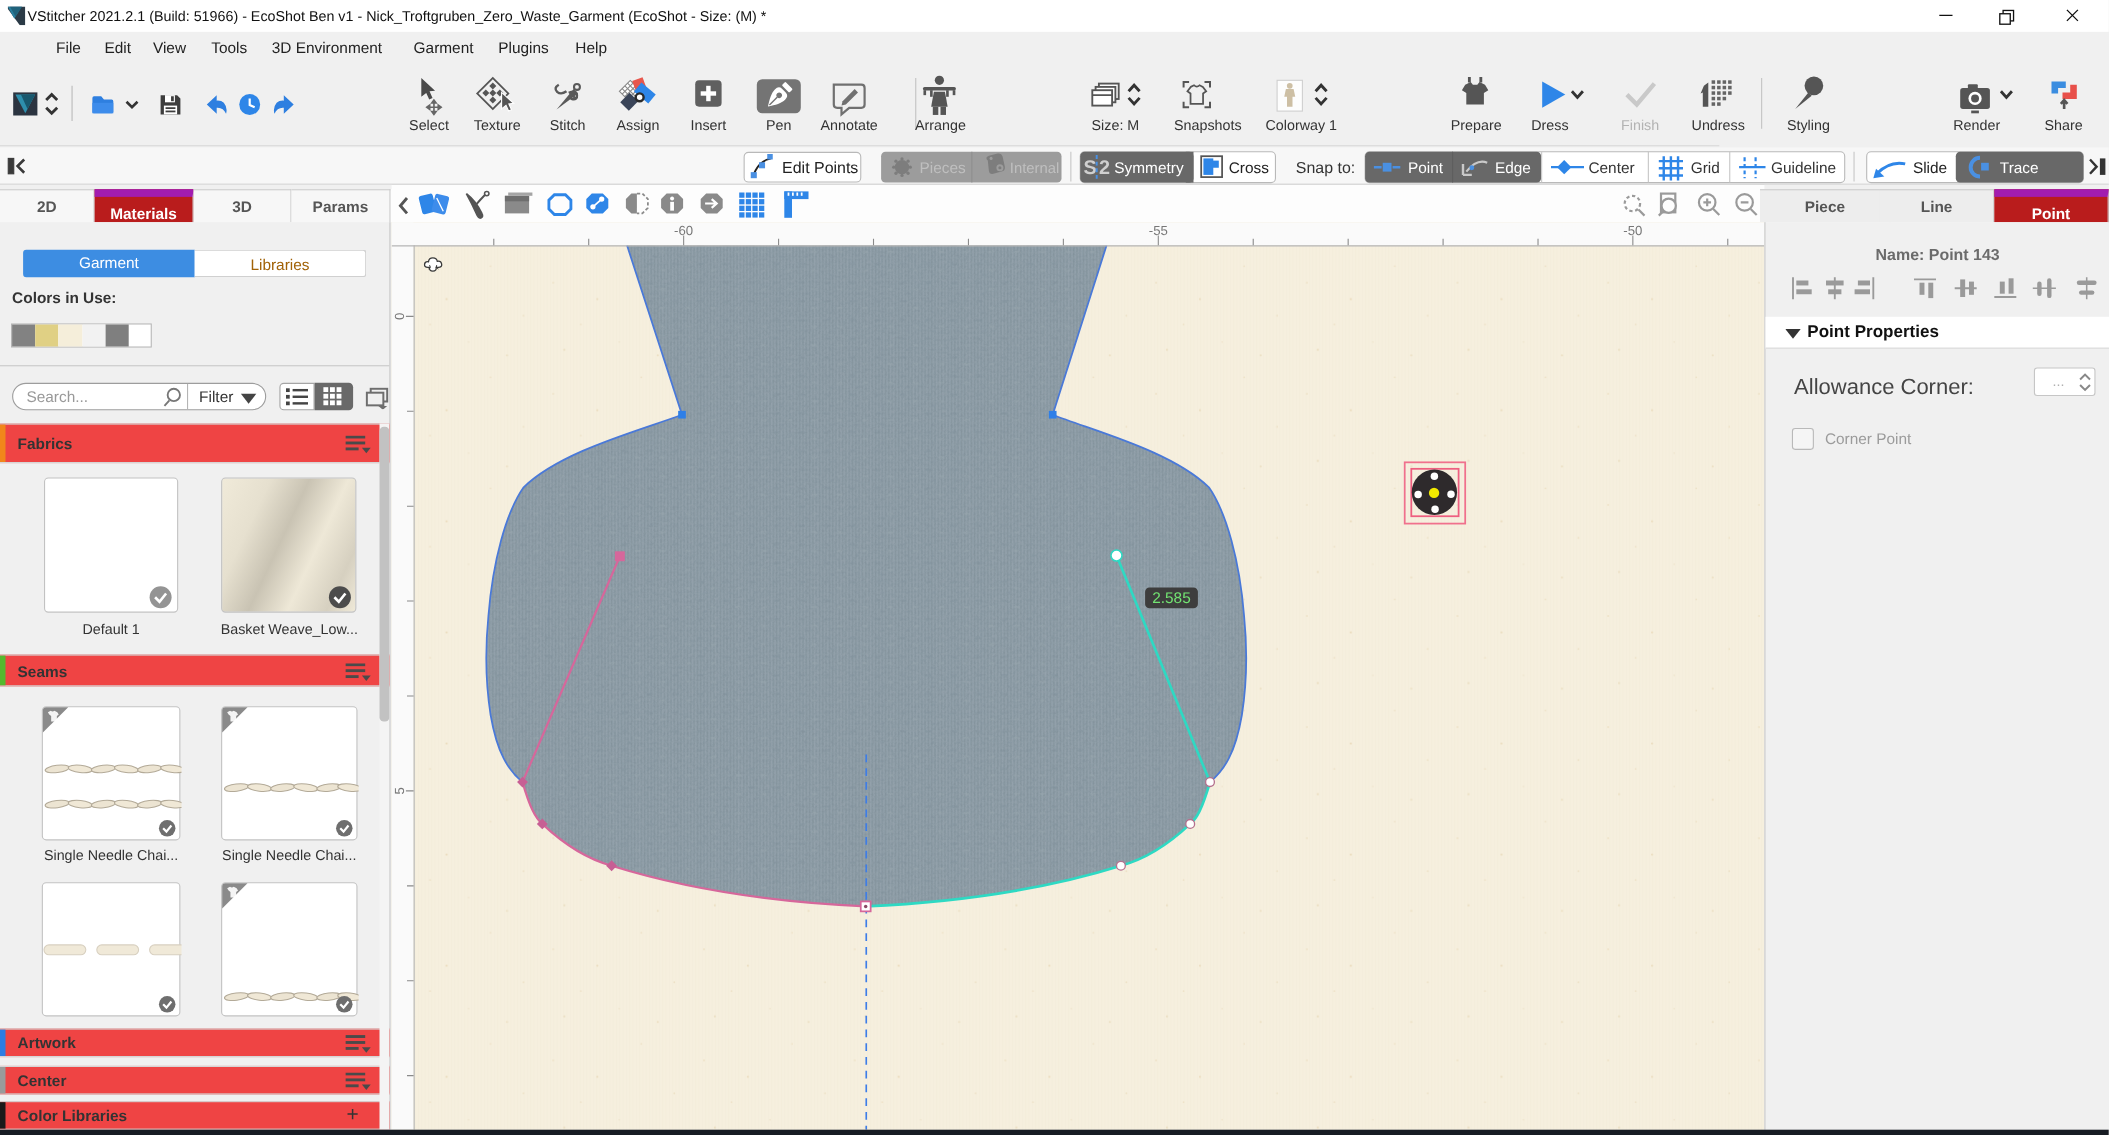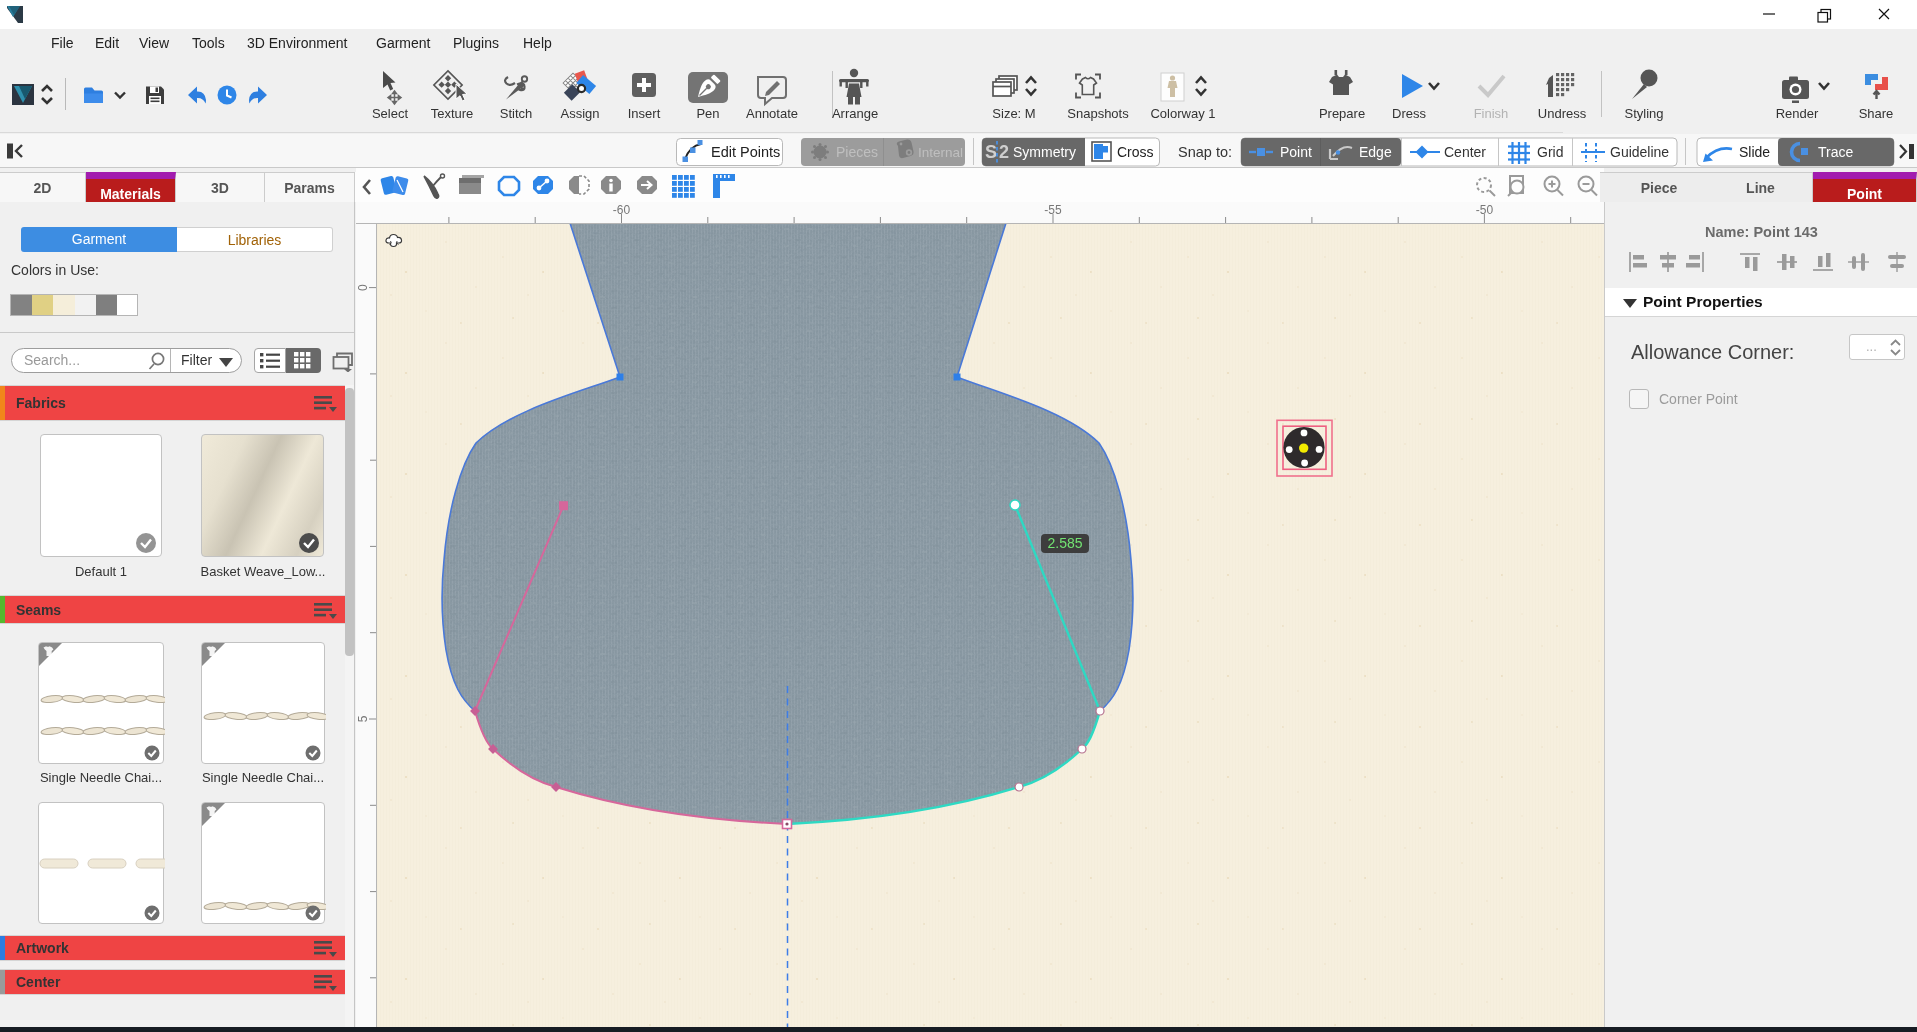--- a/index.html
+++ b/index.html
@@ -27,20 +27,21 @@
 .tlab { position:absolute; transform:translateX(-50%); font-size:13px; color:#333; white-space:nowrap; }
 </style>
 </head>
 <body>
 <div id="titlebar">
   <svg class="abs" style="left:7px;top:6px" width="16" height="17" viewBox="0 0 16 17">
     <polygon points="0,0 16,0 16,17 11,17 0,2" fill="#2b3a46"></polygon>
     <polygon points="0,0 13,0 6,11" fill="#2a7f9e"></polygon>
     <polygon points="2,0 13,0 7,9" fill="#174a5e" opacity="0.55"></polygon>
   </svg>
+  <span id="title-text">VStitcher 2021.2.1 (Build: 51966) - EcoShot Ben v1 - Nick_Troftgruben_Zero_Waste_Garment (EcoShot - Size: (M) *</span>
   <svg class="abs" style="left:1755px;top:0" width="162" height="29" viewBox="0 0 162 29">
     <line x1="8" y1="14" x2="20" y2="14" stroke="#111" stroke-width="1.2"></line>
     <rect x="66" y="9.5" width="9.5" height="9.5" fill="none" stroke="#111" stroke-width="1.2"></rect>
     <rect x="63" y="12.5" width="9.5" height="9.5" fill="#fff" stroke="#111" stroke-width="1.2"></rect>
     <path d="M124 9 L134 19 M134 9 L124 19" stroke="#111" stroke-width="1.2" fill="none"></path>
   </svg>
 </div>
 <div id="menubar">
   <span class="menu-item" style="left:9px">File</span>
   <span class="menu-item" style="left:53px">Edit</span>
@@ -453,21 +454,21 @@
       <circle cx="1230" cy="16" r="7.5"></circle>
       <line x1="1235.5" y1="22" x2="1241" y2="27.5"></line>
       <line x1="1226.5" y1="16" x2="1233.5" y2="16"></line>
     </g>
   </svg>
 </div>
 <div id="leftpanel">
 
   <div class="abs" style="left:21px;top:25px;width:156px;height:25px;background:#3d8de2;border-radius:3px 0 0 3px;color:#fff;font-size:14px;text-align:center;line-height:25px">Garment</div>
   <div class="abs" style="left:177px;top:25px;width:156px;height:25px;background:#fff;border:1px solid #d0d0d0;border-left:none;border-radius:0 3px 3px 0;color:#a16207;font-size:14px;text-align:center;line-height:24px">Libraries</div>
-  <div class="abs" style="left:11px;top:60px;font-size:14px;font-weight:normal;color:#333">Colors in Use:</div>
+  <div class="abs" style="left:11px;top:60px;font-size:14px;font-weight:bold;color:#333">Colors in Use:</div>
   <div class="abs" style="left:10px;top:92px;width:128.2px;height:22px;border:1px solid #b5b5b5;background:#fff"></div>
   <div class="abs" style="left:11px;top:93px;width:21.2px;height:20px;background:#828282"></div>
   <div class="abs" style="left:32.2px;top:93px;width:21.2px;height:20px;background:#e0d084"></div>
   <div class="abs" style="left:53.4px;top:93px;width:21.2px;height:20px;background:#f5eeda"></div>
   <div class="abs" style="left:74.6px;top:93px;width:21.2px;height:20px;background:#f2f2f2"></div>
   <div class="abs" style="left:95.8px;top:93px;width:21.2px;height:20px;background:#7f7f7f"></div>
   <div class="abs" style="left:0;top:130px;width:355px;height:1px;background:#c9c9c9"></div>
 
   <div class="abs" style="left:11px;top:146px;width:231px;height:25px;background:#fff;border:1px solid #9d9d9d;border-radius:13px"></div>
   <div class="abs" style="left:24px;top:150px;font-size:14px;color:#999">Search...</div>
@@ -633,20 +634,25 @@
       <div class="bar" style="background:#9a9a9a"></div>
       <span class="st">Center</span>
     <svg class="abs" style="left:314px;top:5px" width="24" height="17" viewBox="0 0 24 17">
         <g fill="#4a4a4a">
           <rect x="0" y="0" width="18" height="2.6"></rect>
           <rect x="0" y="5.4" width="18" height="2.6"></rect>
           <rect x="0" y="10.8" width="12" height="2.6"></rect>
           <polygon points="15,11 23,11 19,16"></polygon>
         </g>
       </svg>
+  </div>
+  <div class="sechead" style="top:799px;height:26px">
+      <div class="bar" style="background:#1a1a1a"></div>
+      <span class="st">Color Libraries</span>
+    <div class="abs" style="left:315px;top:1px;font-size:19px;color:#333">+</div>
   </div>
 
   <div class="abs" style="left:345px;top:183px;width:9px;height:642px;background:#f4f4f4"></div>
   <div class="abs" style="left:345px;top:186px;width:9px;height:268px;background:#c2c2c2;border-radius:4px"></div>
 </div>
 <div id="canvaswrap">
   <svg class="abs" style="left:0;top:0" width="1248" height="825" viewBox="0 0 1248 825">
     <defs>
       <pattern id="fab" width="3" height="5" patternUnits="userSpaceOnUse">
         <rect width="3" height="5" fill="#8d9ca7"></rect>

